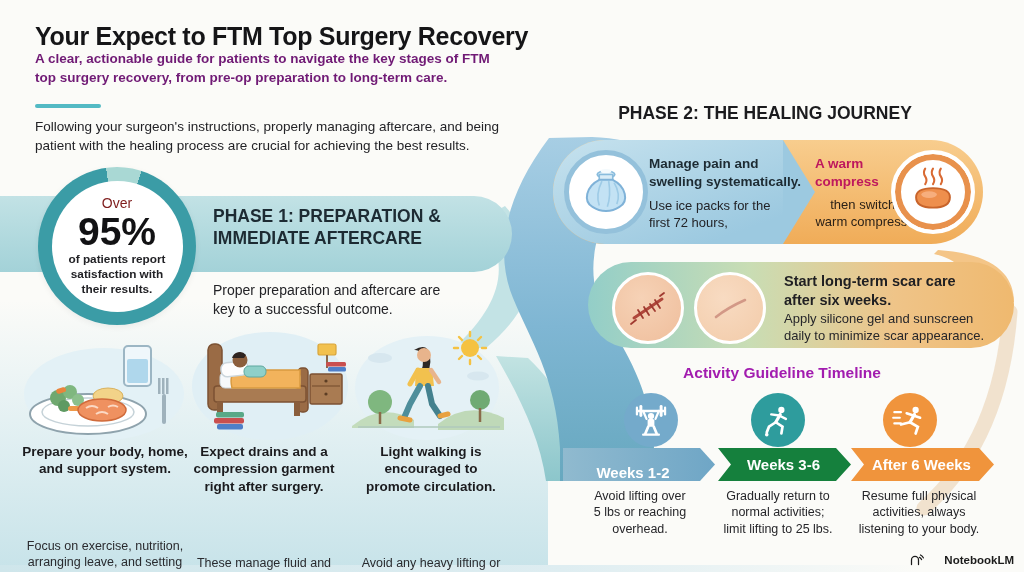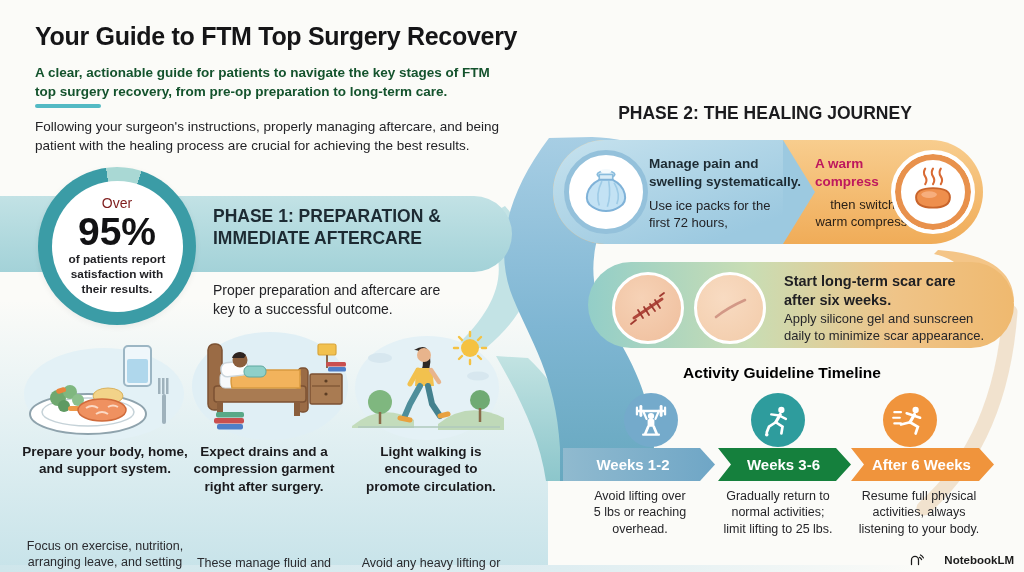--- a/index.html
+++ b/index.html
@@ -3,21 +3,21 @@
 <meta charset="utf-8">
 <style>
   html,body{margin:0;padding:0;background:#e8e8e8;}
   #canvas{position:relative;width:1024px;height:572px;background:#FBFBF8;overflow:hidden;
           font-family:"Liberation Sans","DejaVu Sans",sans-serif;color:#1d1d1f;}
   .abs{position:absolute;}
   .ml{white-space:pre-line;}
 
   
   .title{left:35px;top:22px;font-size:25px;font-weight:800;letter-spacing:-0.3px;color:#151517;}
-  .subtitle{left:35px;top:64px;width:520px;font-size:13.5px;font-weight:700;line-height:1.4;color:#14532d;}
+  .subtitle{left:35px;top:50px;width:520px;font-size:13.5px;font-weight:700;line-height:1.4;color:#701a75;}
   .divider{left:35px;top:104px;width:66px;height:4px;background:#53BAC4;border-radius:2px;}
   .intro{left:35px;top:118px;width:500px;font-size:13.5px;line-height:1.4;color:#232327;}
 
   
   .wash{left:0;top:300px;width:548px;height:272px;
         background:linear-gradient(180deg,rgba(222,238,243,0) 0%,rgba(206,231,238,.55) 48%,#C7E3E9 100%);}
   .bottomstrip{left:0;bottom:0;width:1024px;height:7px;background:linear-gradient(90deg,#CFE6EB 0%,#DEEDF1 55%,rgba(251,251,248,0) 90%);}
 
   
   .banner{left:0;top:196px;width:512px;height:76px;border-radius:0 38px 38px 0;
@@ -65,29 +65,29 @@
   .row2{left:588px;top:262px;width:426px;height:86px;border-radius:44px;
         background:linear-gradient(90deg,#93CEC8 0%,#C9DDB4 38%,#EFC488 72%,#EFB96F 100%);}
   .scar-circle{position:absolute;top:10px;width:66px;height:66px;border-radius:50%;border:3px solid #fff;
                display:flex;align-items:center;justify-content:center;}
   .scar1{left:24px;background:radial-gradient(circle at 40% 35%,#F6D2B6,#EFBE9C);}
   .scar2{left:106px;background:radial-gradient(circle at 40% 35%,#F8DBC2,#F2CBA9);}
   .scar-title{position:absolute;left:196px;top:10px;width:240px;font-size:14.5px;font-weight:800;line-height:1.3;color:#1f1f22;}
   .scar-desc{position:absolute;left:196px;top:49px;width:250px;font-size:13px;line-height:1.28;color:#26262a;}
 
   
-  .tl-title{left:632px;top:364px;width:300px;text-align:center;font-size:15.5px;font-weight:800;color:#000000;}
+  .tl-title{left:632px;top:364px;width:300px;text-align:center;font-size:15.5px;font-weight:800;color:#a21caf;}
   .tl-icon{width:54px;height:54px;border-radius:50%;display:flex;align-items:center;justify-content:center;top:393px;}
   .tl-icon1{left:624px;background:#74AACB;}
   .tl-icon2{left:751px;background:#2E9C9D;}
   .tl-icon3{left:883px;background:#F0943C;}
   .bar{top:448px;height:33px;display:flex;align-items:center;justify-content:center;
        color:#fff;font-weight:800;font-size:15px;}
   .bar1{left:563px;width:152px;background:linear-gradient(90deg,#90BACF,#6FA6C6);
-        clip-path:polygon(0 0,calc(100% - 15px) 0,100% 50%,calc(100% - 15px) 100%,0 100%);padding-right:12px;box-sizing:border-box;}
+        clip-path:polygon(0 0,calc(100% - 15px) 0,100% 50%,calc(100% - 15px) 100%,0 100%);padding-right:12px;box-sizing:border-box;align-items:flex-end;}
   .bar2{left:718px;width:133px;background:#15803d;
         clip-path:polygon(0 0,calc(100% - 15px) 0,100% 50%,calc(100% - 15px) 100%,0 100%,13px 50%);padding-right:8px;padding-left:6px;box-sizing:border-box;}
   .bar3{left:851px;width:143px;background:#F0943C;
         clip-path:polygon(0 0,calc(100% - 15px) 0,100% 50%,calc(100% - 15px) 100%,0 100%,13px 50%);padding-right:8px;padding-left:6px;box-sizing:border-box;}
   .tl-desc{top:488px;text-align:center;font-size:12.5px;line-height:1.3;color:#26262a;}
   .tl-desc1{left:565px;width:150px;}
   .tl-desc2{left:700px;width:156px;}
   .tl-desc3{left:838px;width:162px;}
 
   .brand{right:10px;bottom:6px;display:flex;align-items:center;gap:20px;font-size:11.5px;font-weight:600;color:#1b1b1b;}
@@ -117,21 +117,21 @@
 
     <path d="M496,356 C520,398 540,438 546,481 L590,481 C582,428 560,388 528,358 Z" fill="url(#tealGrad)"></path>
 
     <path d="M549,138 C505,196 494,252 513,298 C530,340 556,376 560,448 L560,481 L656,481 L654,448 C650,386 625,352 606,317 C584,278 589,228 634,170 L650,150 C638,142 615,138 592,137 Z" fill="url(#ribbonGrad)"></path>
 
     <path d="M938,250 C996,254 1014,276 1014,302 L968,302 C974,278 962,260 934,254 Z" fill="#F4C587"></path>
 
     <path d="M1010,312 C1004,396 976,462 924,508" stroke="#EEDAC0" stroke-width="15" fill="none" opacity="0.75" stroke-linecap="round"></path>
   </svg>
 
-  <div class="abs title">Your Guide to FTM Top Surgery Recovery</div>
+  <div class="abs title">Your Expect to FTM Top Surgery Recovery</div>
   <div class="abs subtitle ml">A clear, actionable guide for patients to navigate the key stages of FTM
 top surgery recovery, from pre-op preparation to long-term care.</div>
   <div class="abs divider"></div>
   <div class="abs intro ml">Following your surgeon's instructions, properly managing aftercare, and being
 patient with the healing process are crucial for achieving the best results.</div>
 
   <div class="abs banner"></div>
   <div class="abs p1-title ml">PHASE 1: PREPARATION &amp;
 IMMEDIATE AFTERCARE</div>
   <div class="abs p1-desc ml">Proper preparation and aftercare are

